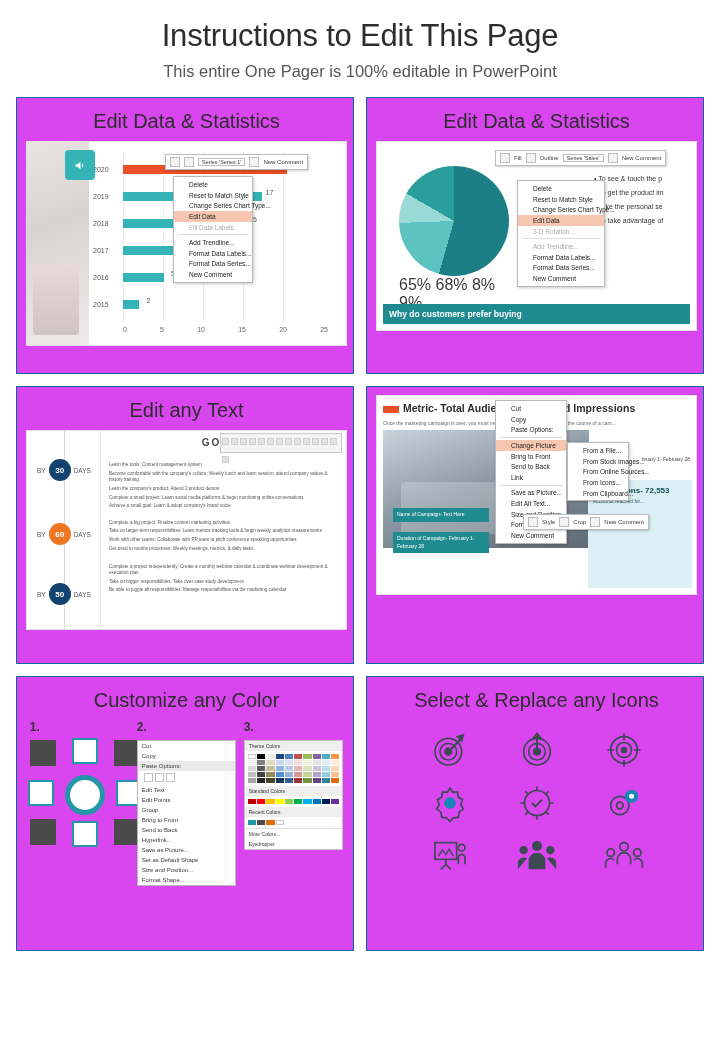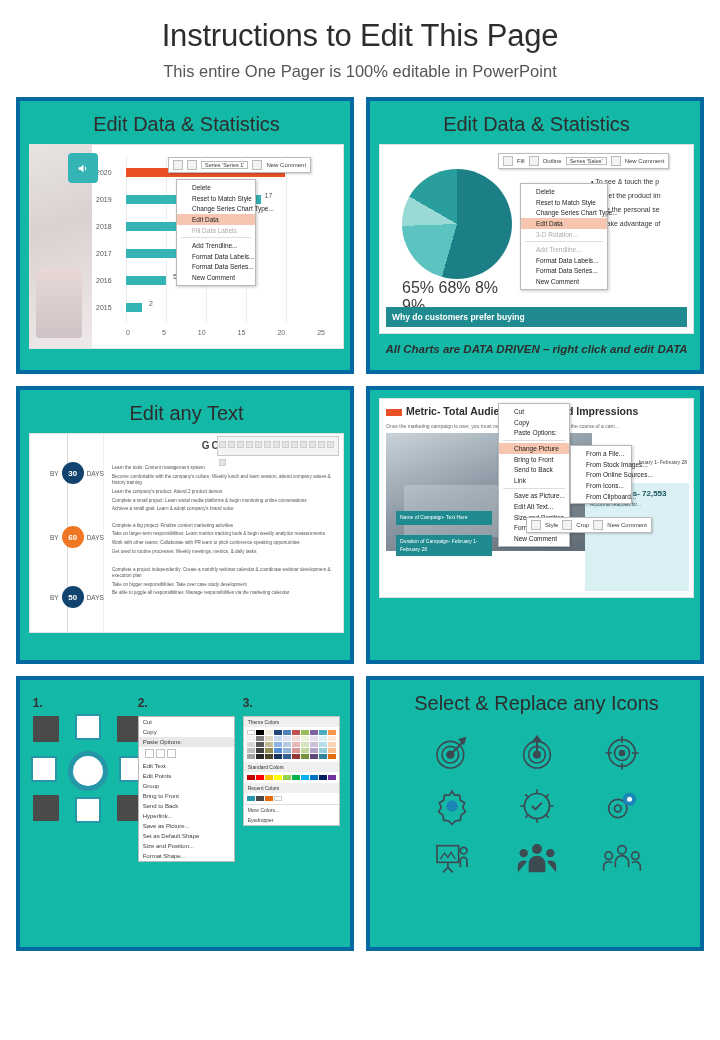--- a/index.html
+++ b/index.html
@@ -31,22 +31,22 @@
   }
 
   .grid {
     display: grid;
     grid-template-columns: 1fr 1fr;
     grid-template-rows: 277px 278px 275px;
     gap: 12px;
     padding: 0 6px;
   }
   .card {
-    border: 4px solid #0369a1;
-    background: #14b8a6;
+    border: 1px solid #0369a1;
+    background: #d946ef;
     position: relative;
     overflow: hidden;
     padding: 8px 6px 9px 9px;
   }
   .card-title {
     text-align: center;
     font-size: 20px;
     font-weight: 400;
     color: #2d2d2d;
     margin: 4px 0 8px 0;
@@ -132,21 +132,21 @@
     position:absolute; left:6px; right:6px; bottom:6px; background:#1f8b90; color:#fff;
     font-size:8.5px; padding:5px 6px; font-weight:bold;
   }
   .rlist { position:absolute; right:6px; top:30px; width:96px; font-size:7px; color:#333; line-height:2.0;}
   .rlist div:before{content:"• "; }
 
   
   .c3-shot { height: 200px; display:flex; background:#fff;}
   .tl { width: 74px; position:relative; background:#fff; border-right:1px solid #eee;}
   .tl:before{content:"";position:absolute;left:37px;top:0;bottom:0;width:1px;background:#d9d9d9;}
-  .tl-item{position:absolute;left:20px;display:flex;align-items:center;gap:3px;font-size:6.5px;color:#555;}
+  .tl-item{position:absolute;left:10px;display:flex;align-items:center;gap:3px;font-size:6.5px;color:#555;}
   .circ{width:22px;height:22px;border-radius:50%;color:#fff;display:flex;align-items:center;justify-content:center;font-size:8px;font-weight:bold;}
   .c3-right{flex:1;position:relative;padding:6px 6px 6px 8px;}
   .goals{font-size:10px;font-weight:bold;letter-spacing:2px;color:#444;text-align:center;}
   .lines p{margin:0 0 2.5px 0;font-size:4.6px;line-height:1.35;color:#555;}
   .ribbon{position:absolute;right:4px;top:2px;width:122px;height:20px;border:1px solid #c9c9c9;background:#f4f4f4;}
   .ribbon i{display:inline-block;width:7px;height:7px;margin:3px 1px;background:#e4e4e4;border:1px solid #cfcfcf;}
 
   
   .c4-shot{height:200px;background:#fff;}
   .c4-head{position:absolute;left:6px;top:6px;right:6px;font-size:10.5px;font-weight:bold;color:#2d2d2d;}
@@ -309,21 +309,20 @@
           <div class="mi">Change Series Chart Type...</div>
           <div class="mi sel">Edit Data</div>
           <div class="mi dim">3-D Rotation...</div>
           <div class="sep"></div>
           <div class="mi dim">Add Trendline...</div>
           <div class="mi">Format Data Labels...</div>
           <div class="mi">Format Data Series...</div>
           <div class="mi">New Comment</div>
         </div>
       </div>
-      <div class="note">All Charts are DATA DRIVEN – right click and edit DATA</div>
     </div>
 
     <div class="card">
       <div class="card-title">Edit any Text</div>
       <div class="shot c3-shot">
         <div class="tl">
           <div class="tl-item" style="top:28px;">
             <span>BY</span>
             <span class="circ" style="background:#12436e">30</span>
             <span>DAYS</span>
@@ -411,20 +410,21 @@
           <span>Style</span>
           <span class="ic"></span>
           <span>Crop</span>
           <span class="ic"></span>
           <span>New Comment</span>
         </div>
       </div>
     </div>
 
     <div class="card">
+      <div class="card-title">Customize any Color</div>
       <div class="c5-body">
 
         <div class="c5-col">
           <div class="c5-num">1.</div>
           <div class="shape-box">
             <div class="sq" style="left:0;top:0;"></div>
             <div class="sq" style="left:84px;top:0;"></div>
             <div class="sq" style="left:0;top:79px;"></div>
             <div class="sq" style="left:84px;top:79px;"></div>
             <div class="sqc" style="left:42px;top:-2px;"></div>

